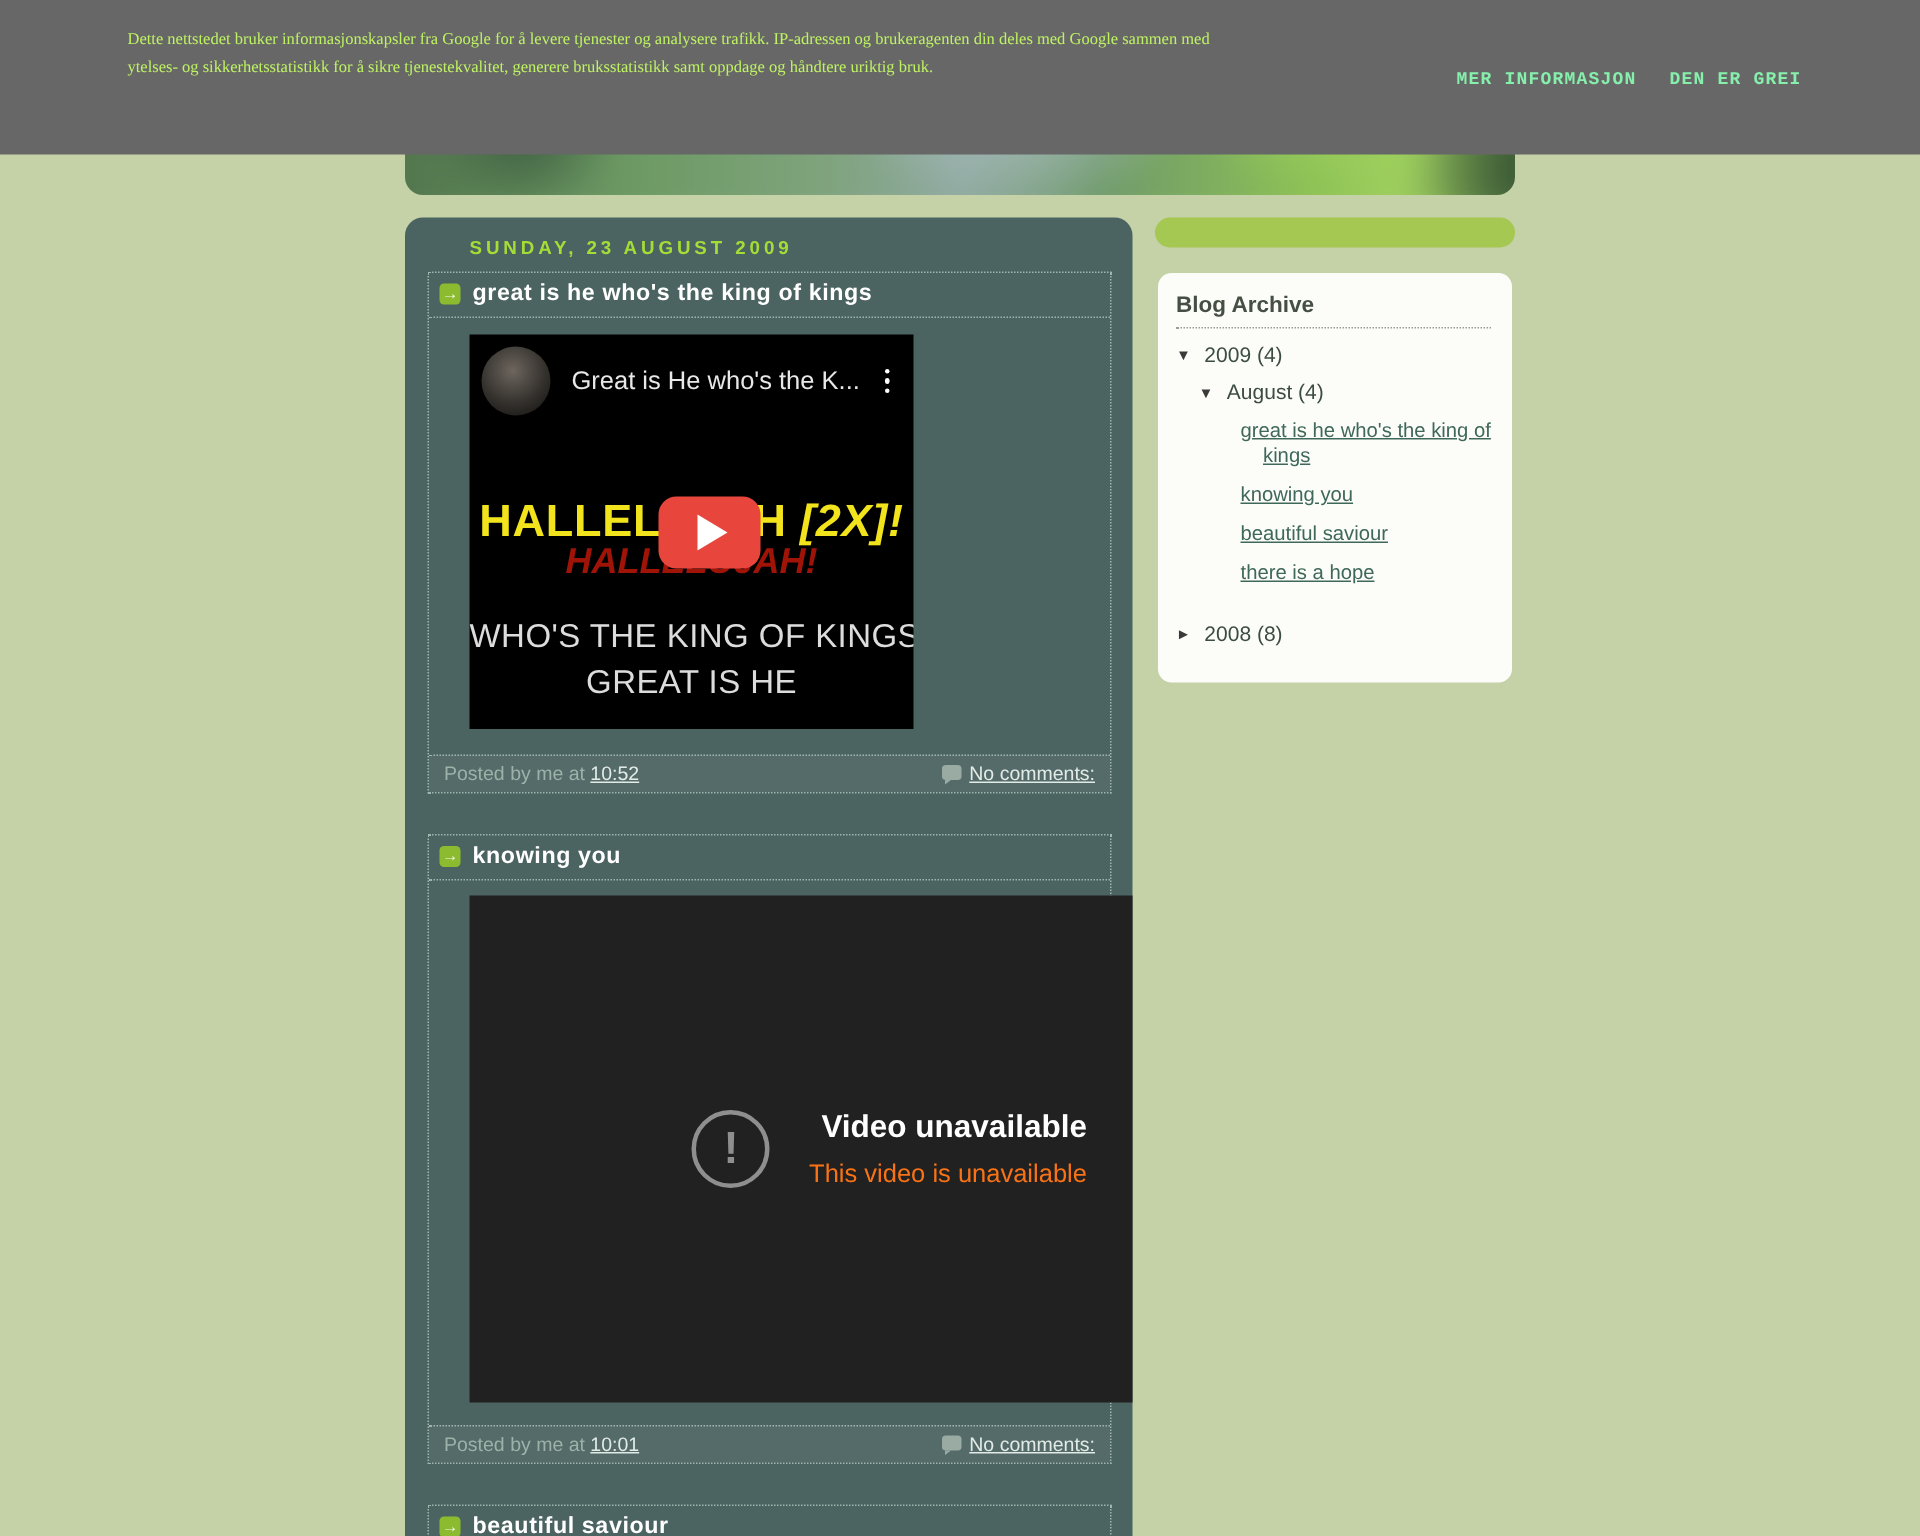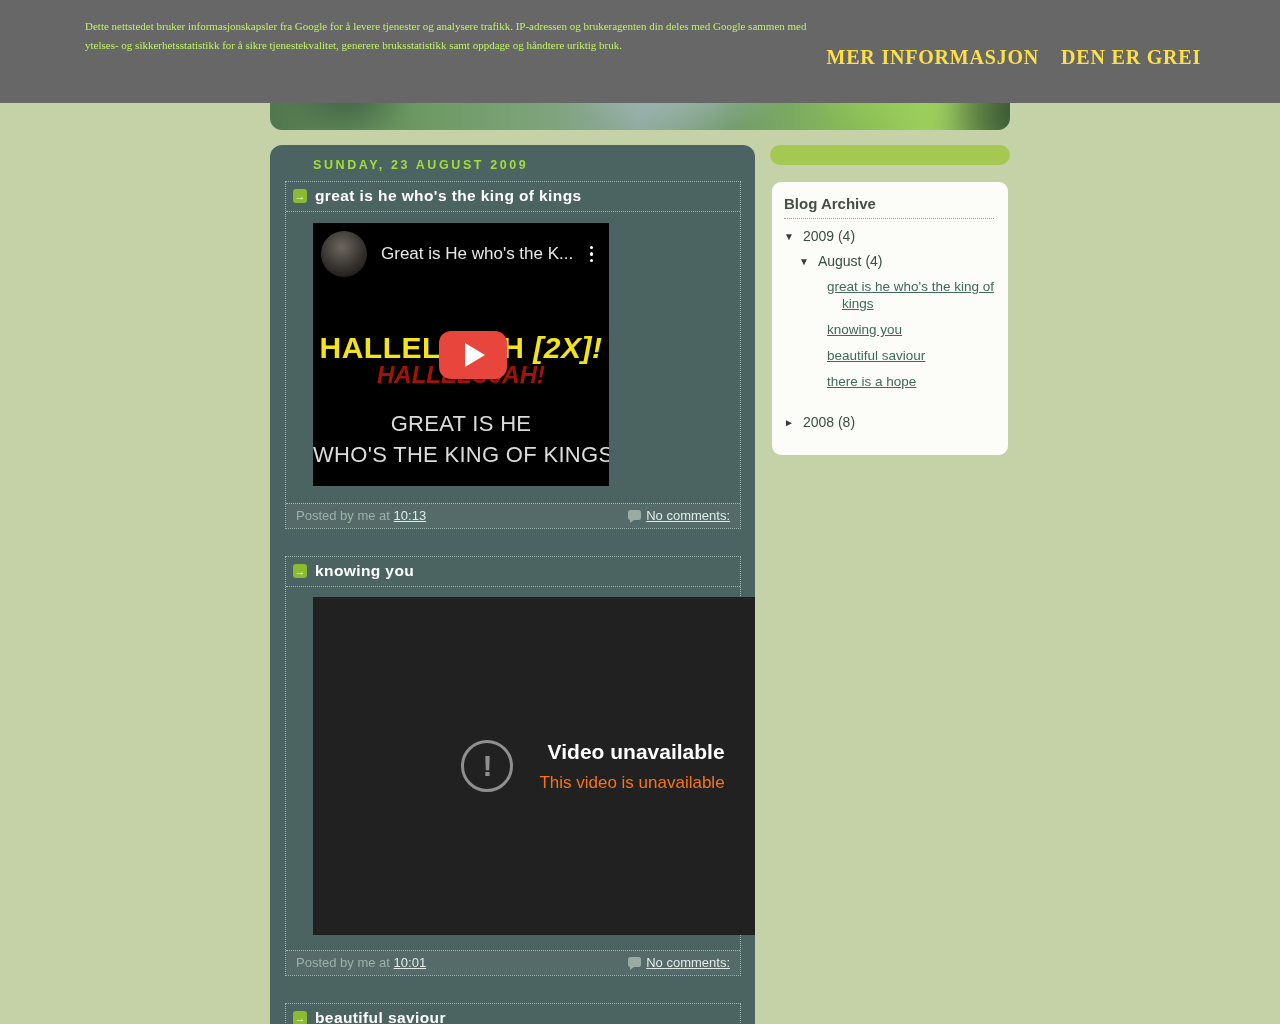--- a/index.html
+++ b/index.html
@@ -18,23 +18,23 @@
   .banner-message {
     position:absolute; left:85px; top:17px; width:745px;
     font-family:"Liberation Serif", serif;
     font-size:11px; line-height:18.8px; color:#bef264;
   }
   .banner-actions {
     position:absolute; right:79px; top:46px;
     display:flex; gap:22px; align-items:center;
   }
   .banner-btn {
-    font-family:Liberation Serif, serif;
-    font-weight:bold; font-size:20px; letter-spacing:0.8px;
-    color:#fde047; background:none; border:none; cursor:pointer;
+    font-family:Liberation Mono, monospace;
+    font-weight:bold; font-size:12px; letter-spacing:0.8px;
+    color:#86efac; background:none; border:none; cursor:pointer;
     white-space:nowrap;
   }
 
   
   .header-image {
     position:absolute; left:270px; top:0; width:740px; height:130px;
     border-radius:12px; overflow:hidden; z-index:1;
   }
   .header-image .blur {
     position:absolute; inset:-14px;
@@ -212,32 +212,32 @@
           <span class="yt-title">Great is He who's the K...</span>
           <span class="kebab-icon">
               <i></i>
               <i></i>
               <i></i>
             </span>
         </div>
         <div class="yt-overlay-yellow"><span>HALLELUJAH</span><span class="suffix"> [2X]!</span></div>
         <div class="yt-overlay-red">HALLELUJAH!</div>
         <div class="yt-caption">
+          <div>WHO'S THE KING OF KINGS</div>
           <div>GREAT IS HE</div>
-          <div>WHO'S THE KING OF KINGS</div>
         </div>
         <div class="play-button">
             <span class="tri"></span>
           </div>
       </div>
     </div>
     <div class="post-footer">
       <span class="footer-left">
         <span>Posted by me at</span>
-        <a class="footer-link">10:13</a>
+        <a class="footer-link">10:52</a>
       </span>
       <span class="footer-right">
         <span class="bubble-icon"></span>
         <a class="footer-link">No comments:</a>
       </span>
     </div>
   </div>
 
   <div class="post">
     <div class="post-title-row">

